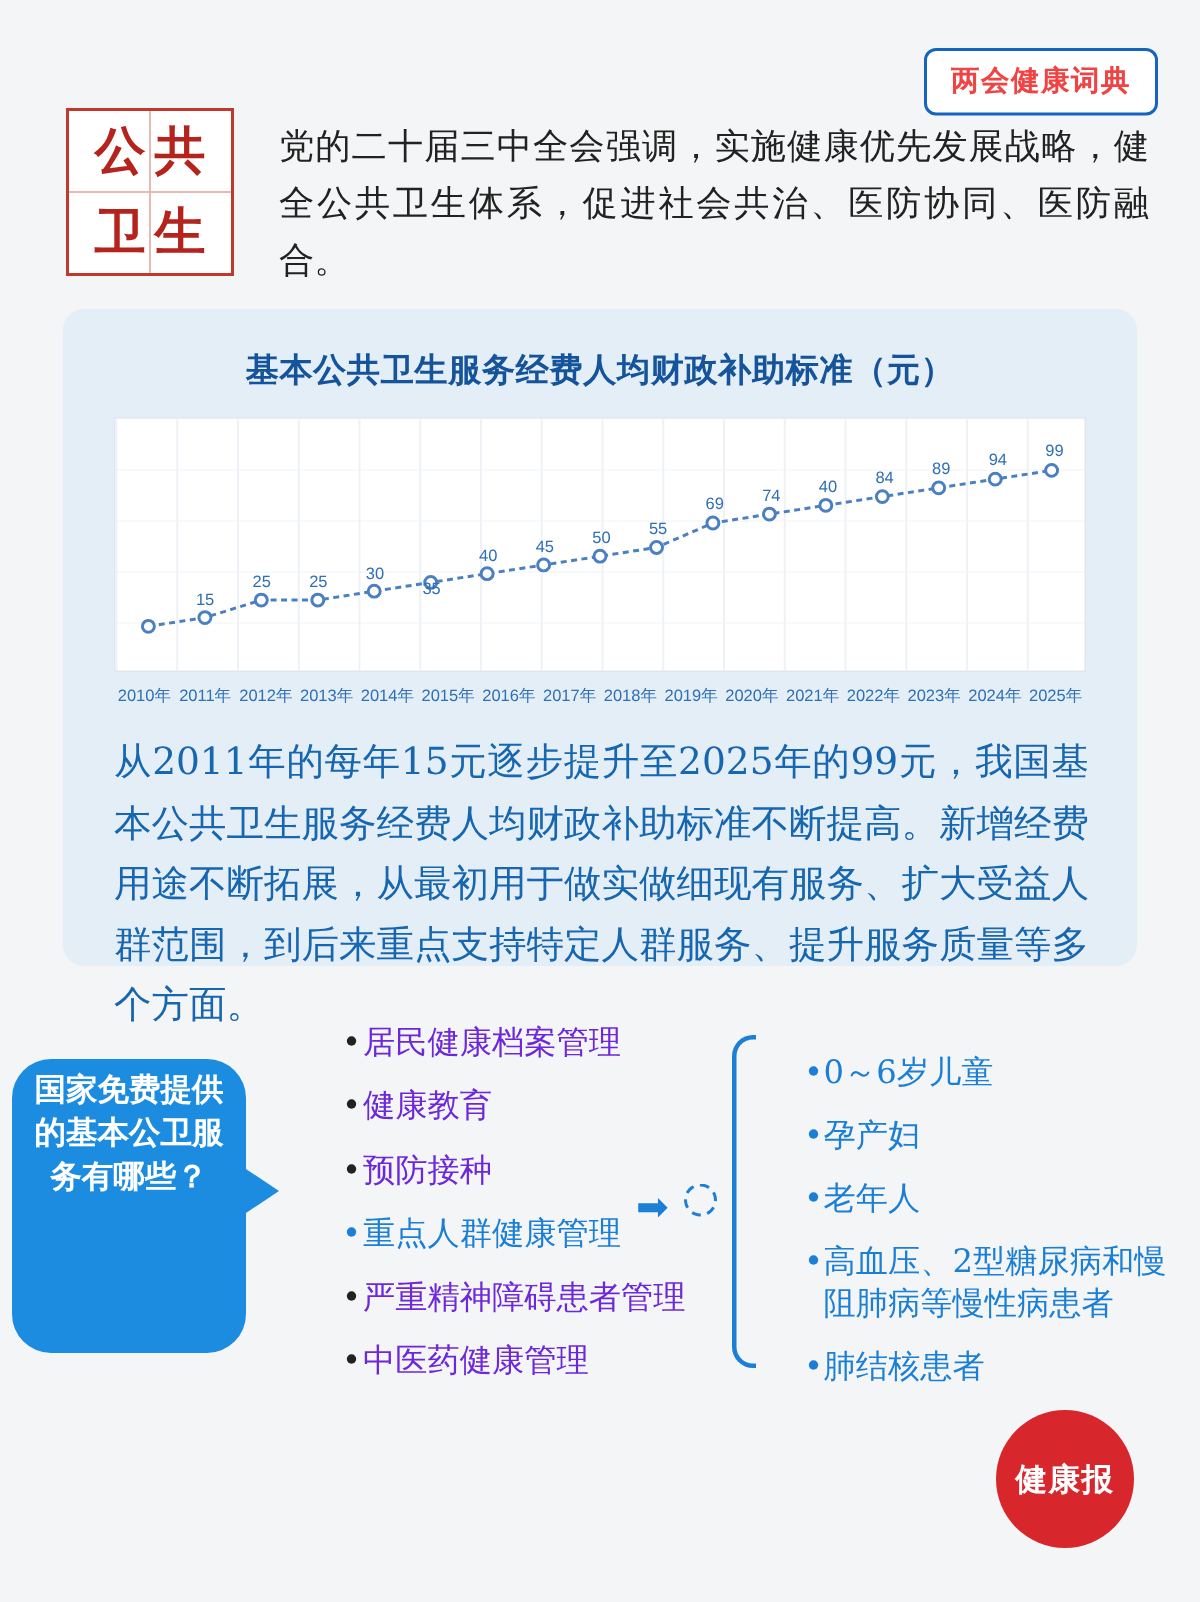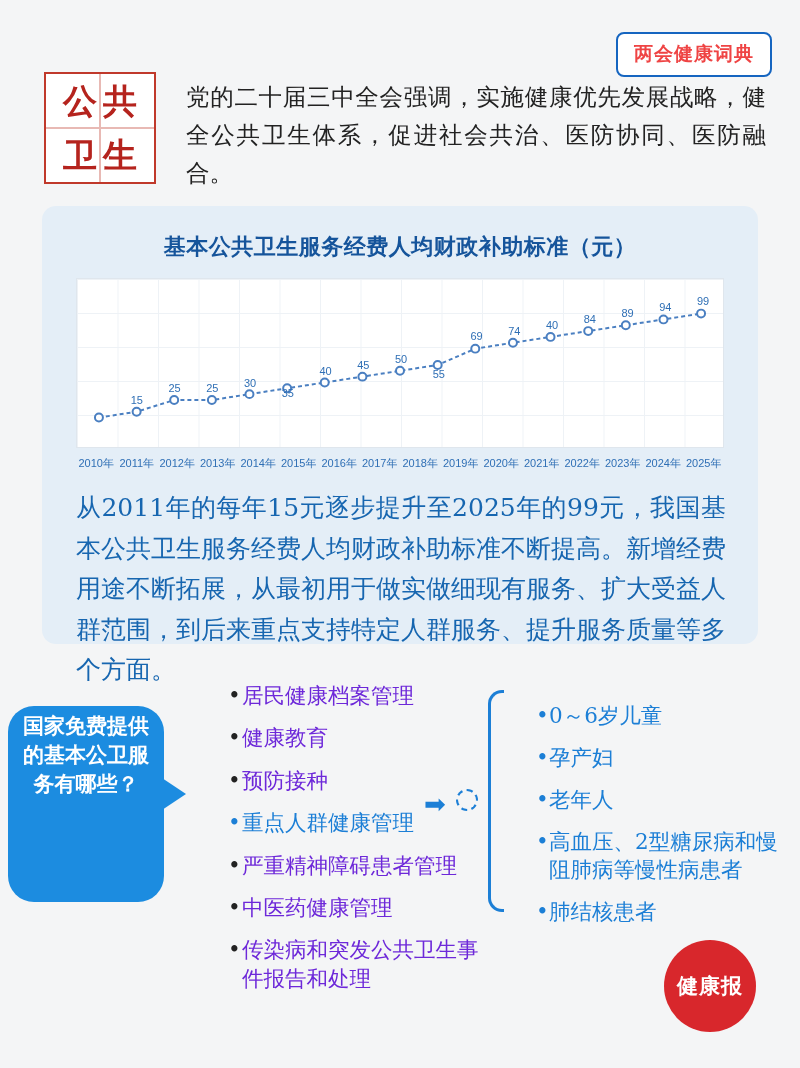--- a/index.html
+++ b/index.html
@@ -284,21 +284,21 @@
     </svg>
     <div id="vlabels">
         <div class="vlabel" style="left: 59.75px; top: 127.273px;">15</div>
         <div class="vlabel" style="left: 97.5px; top: 115.455px;">25</div>
         <div class="vlabel" style="left: 135.25px; top: 115.455px;">25</div>
         <div class="vlabel" style="left: 173px; top: 109.545px;">30</div>
         <div class="vlabel" style="left: 210.75px; top: 103.636px; margin-top: 16px;">35</div>
         <div class="vlabel" style="left: 248.5px; top: 97.7273px;">40</div>
         <div class="vlabel" style="left: 286.25px; top: 91.8182px;">45</div>
         <div class="vlabel" style="left: 324px; top: 85.9091px;">50</div>
-        <div class="vlabel" style="left: 361.75px; top: 80px; margin-top: 21px;">55</div>
+        <div class="vlabel" style="left: 361.75px; top: 80px;">55</div>
         <div class="vlabel" style="left: 399.5px; top: 63.4545px;">69</div>
         <div class="vlabel" style="left: 437.25px; top: 57.5455px;">74</div>
         <div class="vlabel" style="left: 475px; top: 51.6364px;">40</div>
         <div class="vlabel" style="left: 512.75px; top: 45.7273px;">84</div>
         <div class="vlabel" style="left: 550.5px; top: 39.8182px;">89</div>
         <div class="vlabel" style="left: 588.25px; top: 33.9091px;">94</div>
         <div class="vlabel" style="left: 626px; top: 28px;">99</div>
       </div>
   </div>
 
@@ -326,21 +326,20 @@
 
 <div class="bubble">国家免费提供的基本公卫服务有哪些？</div>
 
 <ul class="services" id="services">
     <li>居民健康档案管理</li>
     <li>健康教育</li>
     <li>预防接种</li>
     <li class="hl">重点人群健康管理</li>
     <li>严重精神障碍患者管理</li>
     <li>中医药健康管理</li>
-    <li>传染病和突发公共卫生事件报告和处理</li>
   </ul>
 
 <div class="arrow">➡
   <span class="dashring"></span>
 </div>
 <div class="brace"></div>
 <ul class="sublist" id="sublist">
     <li>0～6岁儿童</li>
     <li>孕产妇</li>
     <li>老年人</li>

